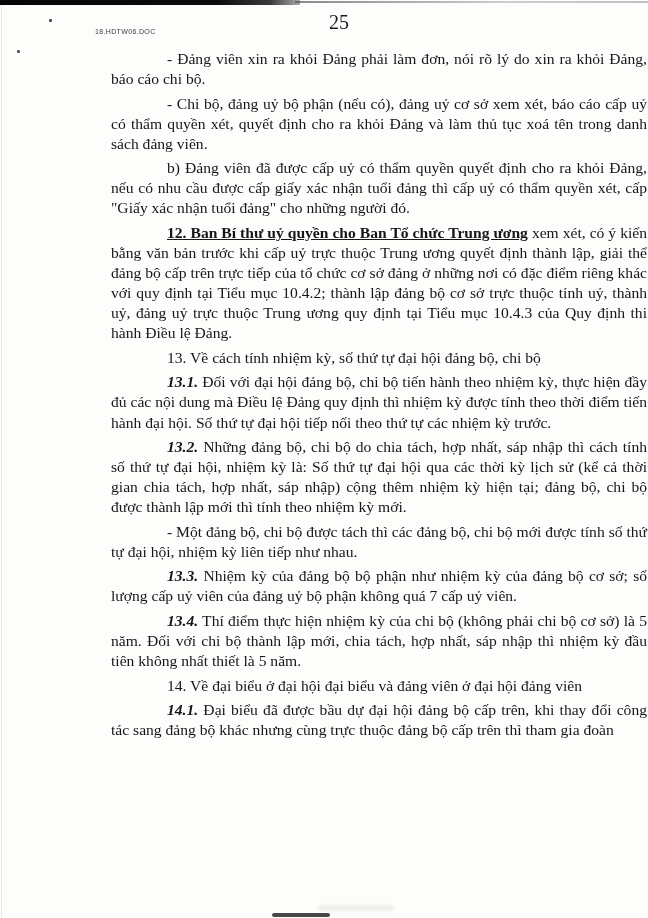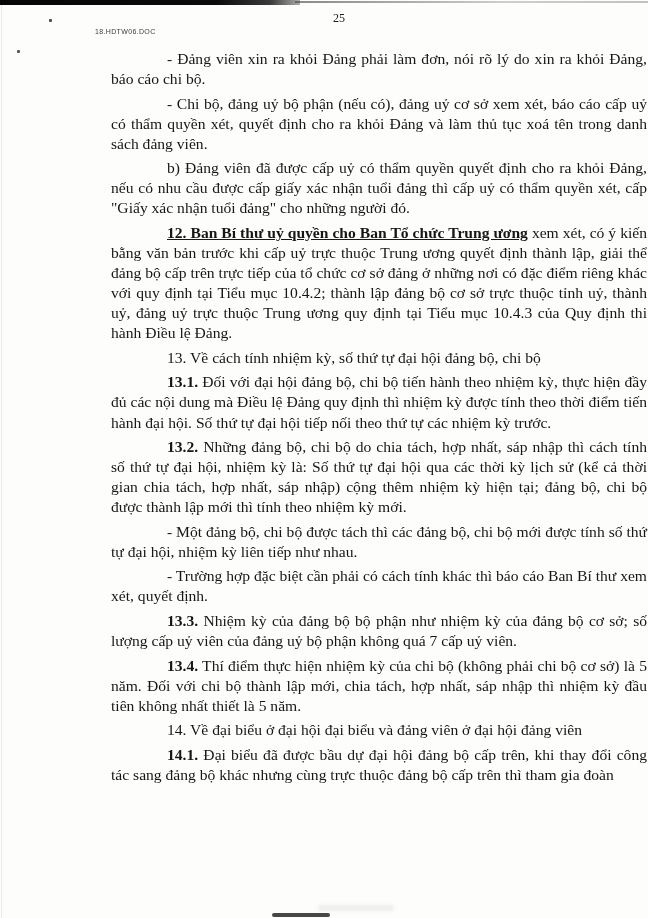--- a/index.html
+++ b/index.html
@@ -46,35 +46,35 @@
     background: rgba(0,0,0,0.06); filter: blur(1.6px); border-radius: 3px;
   }
   
   .doc-label {
     position: absolute; left: 95px; top: 28px;
     font-family: "Liberation Sans", "DejaVu Sans", sans-serif;
     font-size: 7px; letter-spacing: .35px; color: #414141;
   }
   .page-num {
     position: absolute; top: 11px; left: 72px; width: 534px;
-    text-align: center; font-size: 12px; color: #1a1a1a;
+    text-align: center; font-size: 20px; color: #1a1a1a;
   }
   
   .body-text {
     position: absolute; top: 49px; left: 70px; width: 536px;
     font-size: 15.6px; line-height: 20.1px;
     text-align: justify;
     margin-left: 41px;
   }
   .body-text p {
     margin: 0 0 4.4px 0;
     text-indent: 56px;
   }
   .heading { font-weight: normal; }
-  .num-lead { font-weight: bold; }
+  .num-lead { font-weight: bold; font-style: italic; }
   .bold-lead { font-weight: bold; text-decoration: underline; }
 </style>
 </head>
 <body>
 
 <div class="page">
 
   <div class="top-bar-left"></div>
   <div class="top-bar-right"></div>
   <div class="edge-left"></div>
@@ -86,21 +86,20 @@
 
   <div class="body-text">
     <p>- Đảng viên xin ra khỏi Đảng phải làm đơn, nói rõ lý do xin ra khỏi Đảng, báo cáo chi bộ.</p>
     <p>- Chi bộ, đảng uỷ bộ phận (nếu có), đảng uỷ cơ sở xem xét, báo cáo cấp uỷ có thẩm quyền xét, quyết định cho ra khỏi Đảng và làm thủ tục xoá tên trong danh sách đảng viên.</p>
     <p>b) Đảng viên đã được cấp uỷ có thẩm quyền quyết định cho ra khỏi Đảng, nếu có nhu cầu được cấp giấy xác nhận tuổi đảng thì cấp uỷ có thẩm quyền xét, cấp "Giấy xác nhận tuổi đảng" cho những người đó.</p>
     <p><span class="bold-lead">12. Ban Bí thư uỷ quyền cho Ban Tổ chức Trung ương</span><span> xem xét, có ý kiến bằng văn bản trước khi cấp uỷ trực thuộc Trung ương quyết định thành lập, giải thể đảng bộ cấp trên trực tiếp của tổ chức cơ sở đảng ở những nơi có đặc điểm riêng khác với quy định tại Tiểu mục 10.4.2; thành lập đảng bộ cơ sở trực thuộc tỉnh uỷ, thành uỷ, đảng uỷ trực thuộc Trung ương quy định tại Tiểu mục 10.4.3 của Quy định thi hành Điều lệ Đảng.</span></p>
     <p class="heading">13. Về cách tính nhiệm kỳ, số thứ tự đại hội đảng bộ, chi bộ</p>
     <p><span class="num-lead">13.1.</span><span> Đối với đại hội đảng bộ, chi bộ tiến hành theo nhiệm kỳ, thực hiện đầy đủ các nội dung mà Điều lệ Đảng quy định thì nhiệm kỳ được tính theo thời điểm tiến hành đại hội. Số thứ tự đại hội tiếp nối theo thứ tự các nhiệm kỳ trước.</span></p>
     <p><span class="num-lead">13.2.</span><span> Những đảng bộ, chi bộ do chia tách, hợp nhất, sáp nhập thì cách tính số thứ tự đại hội, nhiệm kỳ là: Số thứ tự đại hội qua các thời kỳ lịch sử (kể cả thời gian chia tách, hợp nhất, sáp nhập) cộng thêm nhiệm kỳ hiện tại; đảng bộ, chi bộ được thành lập mới thì tính theo nhiệm kỳ mới.</span></p>
     <p>- Một đảng bộ, chi bộ được tách thì các đảng bộ, chi bộ mới được tính số thứ tự đại hội, nhiệm kỳ liên tiếp như nhau.</p>
-    <p>- Trường hợp đặc biệt cần phải có cách tính khác thì báo cáo Ban Bí thư xem xét, quyết định.</p>
     <p><span class="num-lead">13.3.</span><span> Nhiệm kỳ của đảng bộ bộ phận như nhiệm kỳ của đảng bộ cơ sở; số lượng cấp uỷ viên của đảng uỷ bộ phận không quá 7 cấp uỷ viên.</span></p>
     <p><span class="num-lead">13.4.</span><span> Thí điểm thực hiện nhiệm kỳ của chi bộ (không phải chi bộ cơ sở) là 5 năm. Đối với chi bộ thành lập mới, chia tách, hợp nhất, sáp nhập thì nhiệm kỳ đầu tiên không nhất thiết là 5 năm.</span></p>
     <p class="heading">14. Về đại biểu ở đại hội đại biểu và đảng viên ở đại hội đảng viên</p>
     <p><span class="num-lead">14.1.</span><span> Đại biểu đã được bầu dự đại hội đảng bộ cấp trên, khi thay đổi công tác sang đảng bộ khác nhưng cùng trực thuộc đảng bộ cấp trên thì tham gia đoàn</span></p>
   </div>
 
   <div class="bottom-smudge"></div>
   <div class="bottom-mark"></div>
 
 </div>

